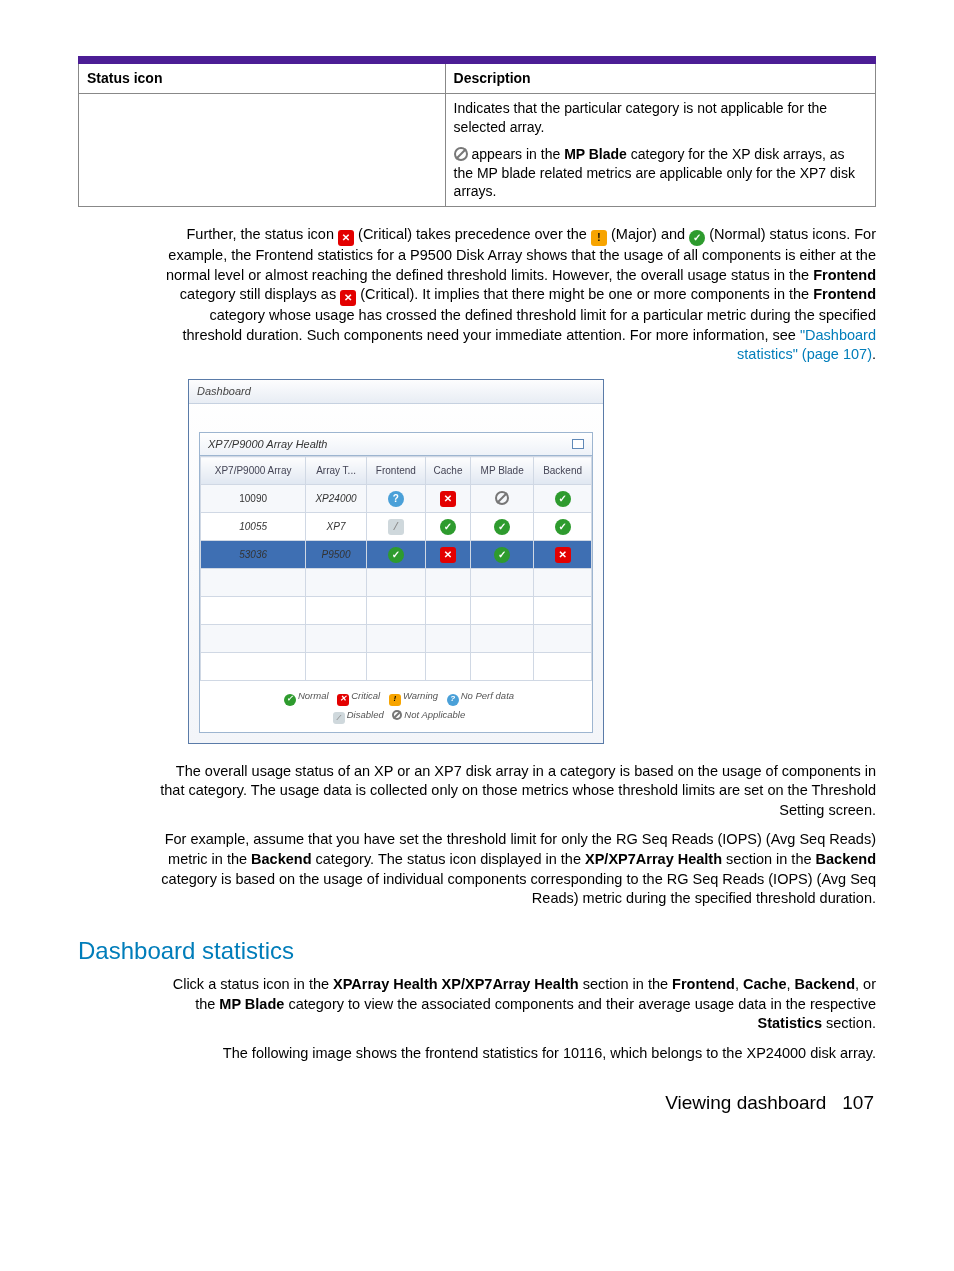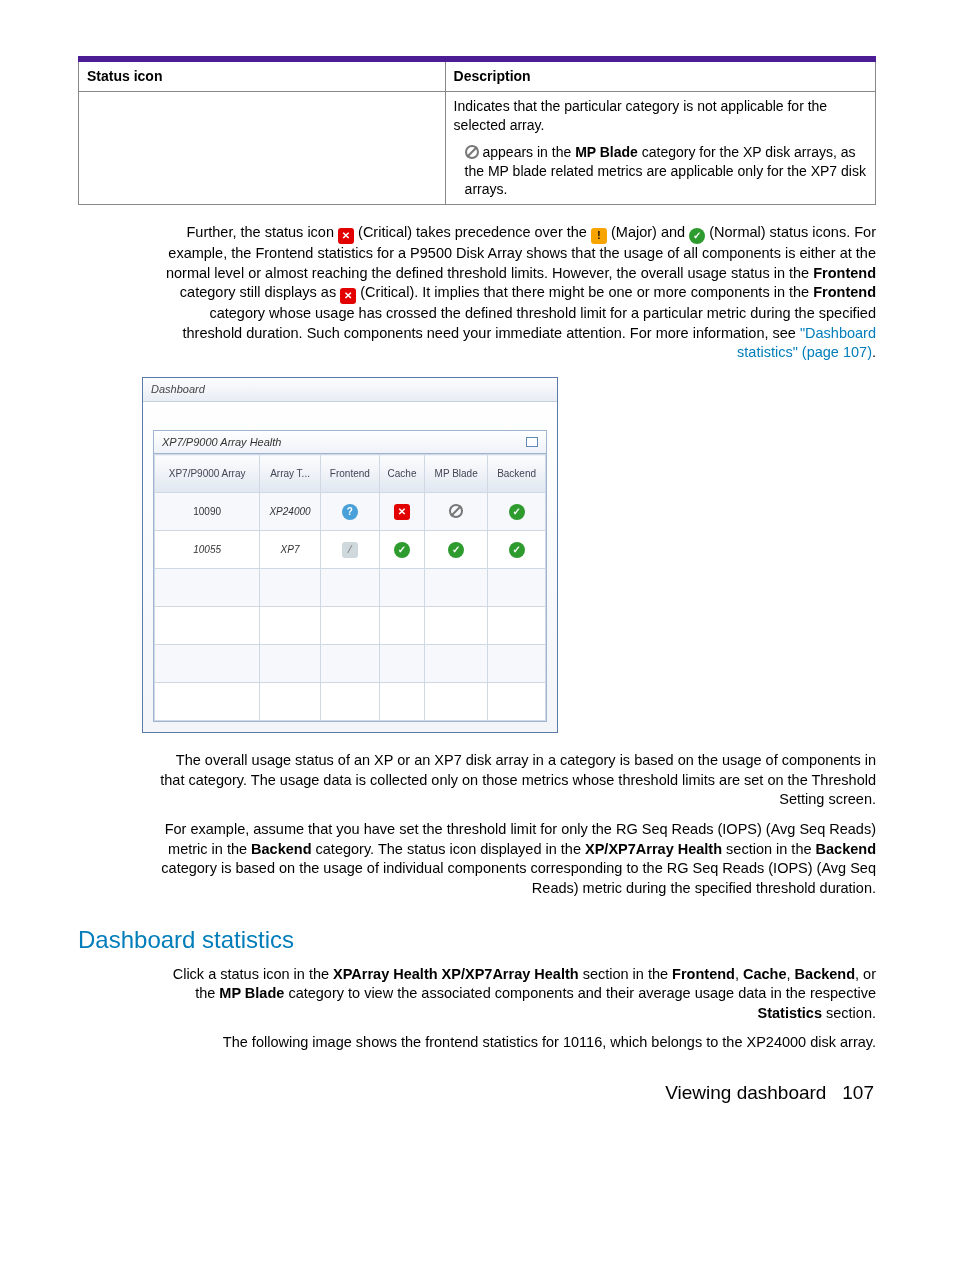--- a/index.html
+++ b/index.html
@@ -9,35 +9,35 @@
     color: #000;
     margin: 0;
     padding: 56px 78px 40px 78px;
     width: 954px;
     line-height: 1.35;
   }
   .status-table {
     border-collapse: collapse;
     width: 100%;
     margin-bottom: 18px;
-    border-top: 6px solid #4c1d95;
+    border-top: 8px solid #4c1d95;
   }
   .status-table th, .status-table td {
     border: 1px solid #888;
     padding: 5px 8px;
     text-align: left;
     vertical-align: top;
     font-size: 14px;
   }
   .status-table th {
     font-weight: bold;
   }
   .status-table th:first-child, .status-table td:first-child { width: 46%; }
   .desc-block { margin-bottom: 8px; }
-  .desc-block:last-child { margin-bottom: 0; margin-left: 11px; }
+  .desc-block:last-child { margin-bottom: 0; }
   .para {
     margin: 0 0 10px 78px;
     text-align: right;
   }
   .icon {
     display: inline-flex;
     width: 16px; height: 16px;
     border-radius: 3px;
     align-items: center;
     justify-content: center;
@@ -81,21 +81,21 @@
   strong { font-weight: bold; }
   a.link { color: #007dba; text-decoration: none; }
   h2.section-heading {
     color: #007dba;
     font-weight: normal;
     font-size: 24px;
     margin: 26px 0 8px 0;
   }
   
   .dash-wrap {
-    margin: 14px 0 18px 64px;
+    margin: 14px 0 18px 110px;
     width: 416px;
     background: linear-gradient(#ffffff,#f3f5f9);
     border: 1px solid #5a7ba8;
     font-size: 11px;
     color: #333;
   }
   .dash-title {
     font-style: italic;
     padding: 4px 8px;
     color: #444;
@@ -132,21 +132,21 @@
   }
   .grid {
     width: 100%;
     border-collapse: collapse;
     font-size: 10px;
   }
   .grid th, .grid td {
     border: 1px solid #d0d8e4;
     padding: 4px 3px;
     text-align: center;
-    height: 38px;
+    height: 28px;
   }
   .grid th {
     background: linear-gradient(#fdfdfe,#e0e7f1);
     color: #445;
     font-weight: normal;
   }
   .grid tr:nth-child(odd) td { background: #f6f8fb; }
   .grid tr:nth-child(even) td { background: #fff; }
   .grid .selrow td { background: #3e6fb3 !important; }
   .legend {
@@ -222,20 +222,28 @@
             <td><span class="icon normal"></span></td>
           </tr>
           <tr>
             <td style="font-style: italic; border-radius: 12px;">10055</td>
             <td style="font-style: italic;">XP7</td>
             <td><span class="icon disabled"></span></td>
             <td><span class="icon normal"></span></td>
             <td><span class="icon normal"></span></td>
             <td><span class="icon normal"></span></td>
           </tr>
+          <tr class="selrow">
+            <td style="font-style: italic;">53036</td>
+            <td style="font-style: italic;">P9500</td>
+            <td><span class="icon normal"></span></td>
+            <td><span class="icon critical"></span></td>
+            <td><span class="icon normal"></span></td>
+            <td><span class="icon critical"></span></td>
+          </tr>
         </tbody>
       <tbody>
         <tr>
             <td></td>
             <td></td>
             <td></td>
             <td></td>
             <td></td>
             <td></td>
           </tr>
@@ -258,20 +266,29 @@
         <tr>
             <td></td>
             <td></td>
             <td></td>
             <td></td>
             <td></td>
             <td></td>
           </tr>
       </tbody>
     </table>
+    <div class="legend">
+      <span class="icon normal"></span><span>Normal</span>
+      <span class="icon critical"></span><span>Critical</span>
+      <span class="icon major"></span><span>Warning</span>
+      <span class="icon noperf"></span><span>No Perf data</span>
+      <br>
+      <span class="icon disabled"></span><span>Disabled</span>
+      <span class="icon na"></span><span>Not Applicable</span>
+    </div>
   </div>
 </div>
 
 <p class="para">The overall usage status of an XP or an XP7 disk array in a category is based on the usage of components in that category. The usage data is collected only on those metrics whose threshold limits are set on the Threshold Setting screen.</p>
 
 <p class="para">
   <span>For example, assume that you have set the threshold limit for only the RG Seq Reads (IOPS) (Avg Seq Reads) metric in the </span><strong>Backend</strong><span> category. The status icon displayed in the </span><strong>XP/XP7Array Health</strong><span> section in the </span><strong>Backend</strong><span> category is based on the usage of individual components corresponding to the RG Seq Reads (IOPS) (Avg Seq Reads) metric during the specified threshold duration.</span>
 </p>
 
 <h2 class="section-heading">Dashboard statistics</h2>

